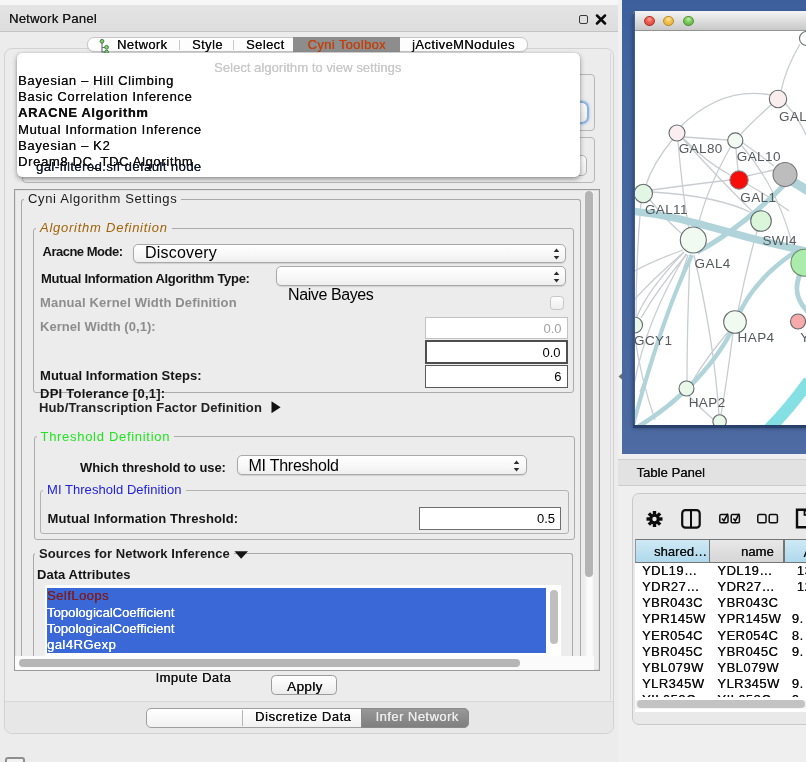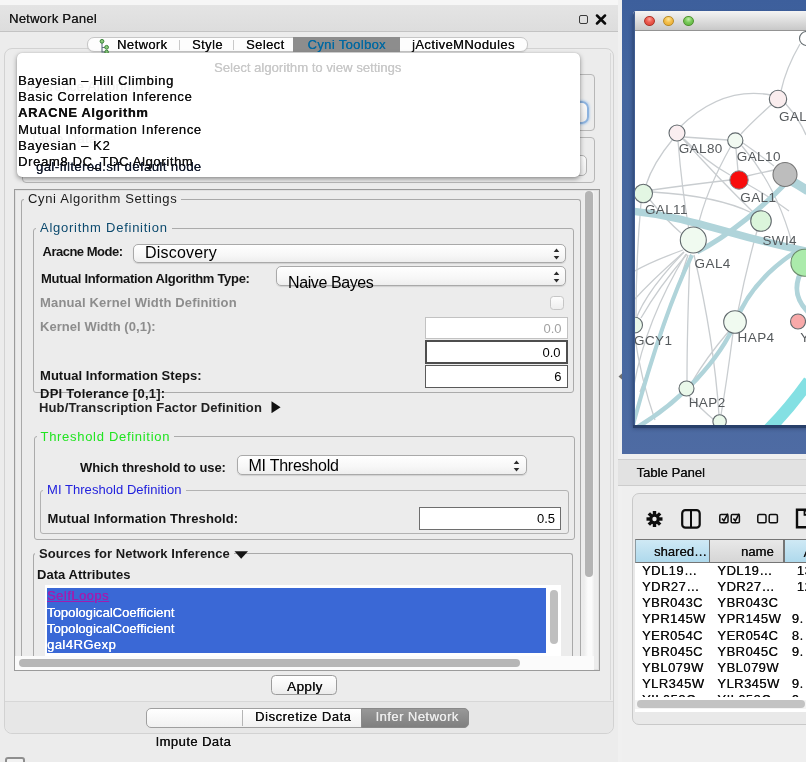--- a/index.html
+++ b/index.html
@@ -39,49 +39,49 @@
   <path d="M4 5 V14 H7.5 M4 9.5 H7.5" stroke="#5f6e80" stroke-width="1.1" fill="none"></path>
   <circle cx="4" cy="3.3" r="1.9" fill="#8cc97d" stroke="#2f7d2f" stroke-width="0.9"></circle>
   <circle cx="8.6" cy="9.3" r="1.9" fill="#8cc97d" stroke="#2f7d2f" stroke-width="0.9"></circle>
   <circle cx="8.6" cy="14" r="1.8" fill="#8cc97d" stroke="#2f7d2f" stroke-width="0.9"></circle>
 </svg>
 <div class="lbl" style="left:117px;top:37.4px;letter-spacing:0.4px;">Network</div>
 <div class="abs" style="left:179px;top:39.5px;width:1px;height:10px;background:#c9c9c9;"></div>
 <div class="lbl" style="left:192px;top:37.4px;letter-spacing:0.4px;">Style</div>
 <div class="abs" style="left:233px;top:39.5px;width:1px;height:10px;background:#c9c9c9;"></div>
 <div class="lbl" style="left:246px;top:37.4px;letter-spacing:0.4px;">Select</div>
-<div class="lbl" style="left:307.5px;top:37.2px;color:#0369a1;letter-spacing:0.35px;">Cyni Toolbox</div>
+<div class="lbl" style="left:307.5px;top:37.2px;color:#c2410c;letter-spacing:0.35px;">Cyni Toolbox</div>
 <div class="lbl" style="left:412px;top:37.4px;letter-spacing:0.4px;">jActiveMNodules</div>
 
 <div class="abs" style="left:14px;top:189px;width:585.5px;height:482px;border:1px solid #9b9b9b;background:#ececec;box-shadow:inset 0 0 0 1px #e0e0e0;"></div>
 
 <div class="abs" style="left:583.5px;top:190.5px;width:10.5px;height:465px;background:linear-gradient(90deg,#ececec,#fbfbfb 40%,#fbfbfb 75%,#efefef);"></div>
 <div class="abs" style="left:585px;top:191px;width:7.5px;height:386px;background:#b4b4b4;border-radius:4px;"></div>
 
 <div class="abs" style="left:15px;top:655.5px;width:578.5px;height:14.2px;background:#fbfbfb;"></div>
 <div class="abs" style="left:19px;top:658.5px;width:501px;height:8.5px;background:#b6b6b6;border-radius:4.5px;"></div>
 
 <div class="abs" style="left:20.5px;top:198.5px;width:560px;height:457px;border:1px solid #a9a9a9;border-bottom:none;border-radius:3px 3px 0 0;"></div>
 <div class="gtitle" style="left:24px;top:191.7px;color:#1a1a1a;letter-spacing:0.65px;">Cyni Algorithm Settings</div>
 
 <div class="grp" style="left:33px;top:227.5px;width:540.5px;height:165.5px;"></div>
-<div class="gtitle" style="left:36px;top:220.7px;color:#0c4a6e;letter-spacing:0.75px;">Algorithm Definition</div>
+<div class="gtitle" style="left:36px;top:220.7px;color:#a16207;letter-spacing:0.75px;font-style:italic;">Algorithm Definition</div>
 
 <div class="blbl" style="left:42.5px;top:243.8px;letter-spacing:-0.5px;">Aracne Mode:</div>
 <div class="combo" style="left:133px;top:243.5px;width:433px;height:19px;">
   <div class="val" style="letter-spacing:0.2px;top:0.7px;">Discovery</div>
   <svg class="abs" style="right:4.5px;top:3.5px;" width="9" height="12" viewBox="0 0 9 12">
     <path d="M4.5 0.5 L7.3 4 H1.7 Z" fill="#2b2b2b"></path>
       <path d="M4.5 11.5 L1.7 8 H7.3 Z" fill="#2b2b2b"></path>
   </svg>
 </div>
 
 <div class="blbl" style="left:41px;top:270.7px;letter-spacing:-0.3px;">Mutual Information Algorithm Type:</div>
 <div class="combo" style="left:276px;top:266px;width:290px;height:19.5px;">
-  <div class="val" style="letter-spacing:-0.4px;top:8px;">Naive Bayes</div>
+  <div class="val" style="letter-spacing:-0.4px;top:20px;">Naive Bayes</div>
   <svg class="abs" style="right:4.5px;top:3.5px;" width="9" height="12" viewBox="0 0 9 12">
     <path d="M4.5 0.5 L7.3 4 H1.7 Z" fill="#2b2b2b"></path>
       <path d="M4.5 11.5 L1.7 8 H7.3 Z" fill="#2b2b2b"></path>
   </svg>
 </div>
 
 <div class="blbl" style="left:40px;top:294.7px;color:#8d8d8d;letter-spacing:0.16px;">Manual Kernel Width Definition</div>
 <div class="abs" style="left:550px;top:295.5px;width:14px;height:14px;border:1px solid #c6c6c6;border-radius:3.5px;background:linear-gradient(#fdfdfd,#eeeeee);"></div>
 
 <div class="blbl" style="left:40px;top:318.8px;color:#8d8d8d;letter-spacing:0.05px;">Kernel Width (0,1):</div>
@@ -125,21 +125,21 @@
 
 <div class="abs" style="left:32.5px;top:553px;width:540.5px;height:102.5px;border:1px solid #a9a9a9;border-bottom:none;border-radius:3px 3px 0 0;"></div>
 <div class="gtitle" style="left:35px;top:547.2px;color:#1a1a1a;font-weight:bold;letter-spacing:0.08px;">Sources for Network Inference</div>
 <svg class="abs" style="left:234px;top:551px;" width="14.5" height="8" viewBox="0 0 14.5 8">
     <path d="M0.5 0.3 L14 0.3 L7.2 7.7 Z" fill="#151515"></path>
   </svg>
 <div class="blbl" style="left:37px;top:567.4px;letter-spacing:0.05px;">Data Attributes</div>
 
 <div class="abs" style="left:45px;top:584.5px;width:515.5px;height:71px;background:#ffffff;"></div>
 <div class="abs" style="left:46.5px;top:587.5px;width:499px;height:65.5px;background:#3a68d6;"></div>
-<div class="lbl" style="left:47px;top:588.2px;color:#a21caf;text-decoration:underline;">SelfLoops</div>
+<div class="lbl" style="left:47px;top:588.2px;color:#7f1d1d;">SelfLoops</div>
 <div class="lbl" style="left:47px;top:604.5px;color:#fff;letter-spacing:0.05px;">TopologicalCoefficient</div>
 <div class="lbl" style="left:47px;top:620.8px;color:#fff;letter-spacing:0.05px;">TopologicalCoefficient</div>
 <div class="lbl" style="left:47px;top:637.1px;color:#fff;">gal4RGexp</div>
 <div class="abs" style="left:549.5px;top:589.5px;width:8.5px;height:54px;background:#bfbfbf;border-radius:4.5px;"></div>
 
 <div class="abs" style="left:22px;top:74px;width:572.5px;height:57px;border:1px solid #b7b7b7;border-radius:4px;"></div>
 <div class="abs" style="left:230px;top:101px;width:358.5px;height:23px;border:2.5px solid #8cb2de;border-radius:7px;background:linear-gradient(#fafafa,#ececec);box-shadow:0 0 2px 1px #b9d2ec;"></div>
 <div class="abs" style="left:22px;top:137px;width:572.5px;height:45.5px;border:1px solid #b7b7b7;border-radius:4px;"></div>
 <div class="abs" style="left:28px;top:154.5px;width:559px;height:21.5px;border:1px solid #b2b2b2;border-radius:5px;background:linear-gradient(#fcfcfc,#ededed);"></div>
 
@@ -155,21 +155,21 @@
 <div class="lbl" style="left:18px;top:137.9px;letter-spacing:0.65px;">Bayesian – K2</div>
 <div class="lbl" style="left:18px;top:154.2px;letter-spacing:0.65px;">Dream8 DC_TDC Algorithm</div>
 
 <div class="abs" style="left:271px;top:675px;width:66px;height:20px;border:1px solid #9c9c9c;border-radius:4.5px;background:linear-gradient(#ffffff,#f6f6f6 55%,#ebebeb);"></div>
 <div class="lbl" style="left:287px;top:679px;font-size:13.5px;letter-spacing:0.4px;">Apply</div>
 
 <div class="abs" style="left:5px;top:701px;width:608px;height:32px;background:#e7e7e7;border-top:1px solid #d7d7d7;border-radius:0 0 8px 8px;"></div>
 <div class="abs" style="left:146.3px;top:707.8px;width:323px;height:20px;border:1px solid #9f9f9f;border-radius:5px;background:linear-gradient(#ffffff,#f1f1f1);"></div>
 <div class="abs" style="left:360.7px;top:707.8px;width:108.5px;height:20px;background:linear-gradient(#989898,#7f7f7f);border:1px solid #8a8a8a;border-radius:0 5px 5px 0;"></div>
 <div class="abs" style="left:242px;top:710px;width:1px;height:16px;background:#b5b5b5;"></div>
-<div class="lbl" style="left:155.5px;top:734px;text-align:right;">Impute Data</div>
+<div class="lbl" style="left:155.5px;top:670px;text-align:right;">Impute Data</div>
 <div class="lbl" style="left:255px;top:709.2px;letter-spacing:0.55px;">Discretize Data</div>
 <div class="lbl" style="left:375.5px;top:709.2px;color:#ececec;">Infer Network</div>
 
 <div class="abs" style="left:5px;top:757px;width:20px;height:10px;border:2px solid #8e8e8e;border-radius:3px;background:#f2f2f2;"></div>
 
 <div class="abs" style="left:618px;top:0;width:4px;height:762px;background:#f0f0f0;"></div>
 <svg class="abs" style="left:617.5px;top:372.5px;" width="5" height="7" viewBox="0 0 5 7">
     <path d="M4.5 0 L0.5 3.5 L4.5 7 Z" fill="#6e6e6e"></path>
   </svg>
 

